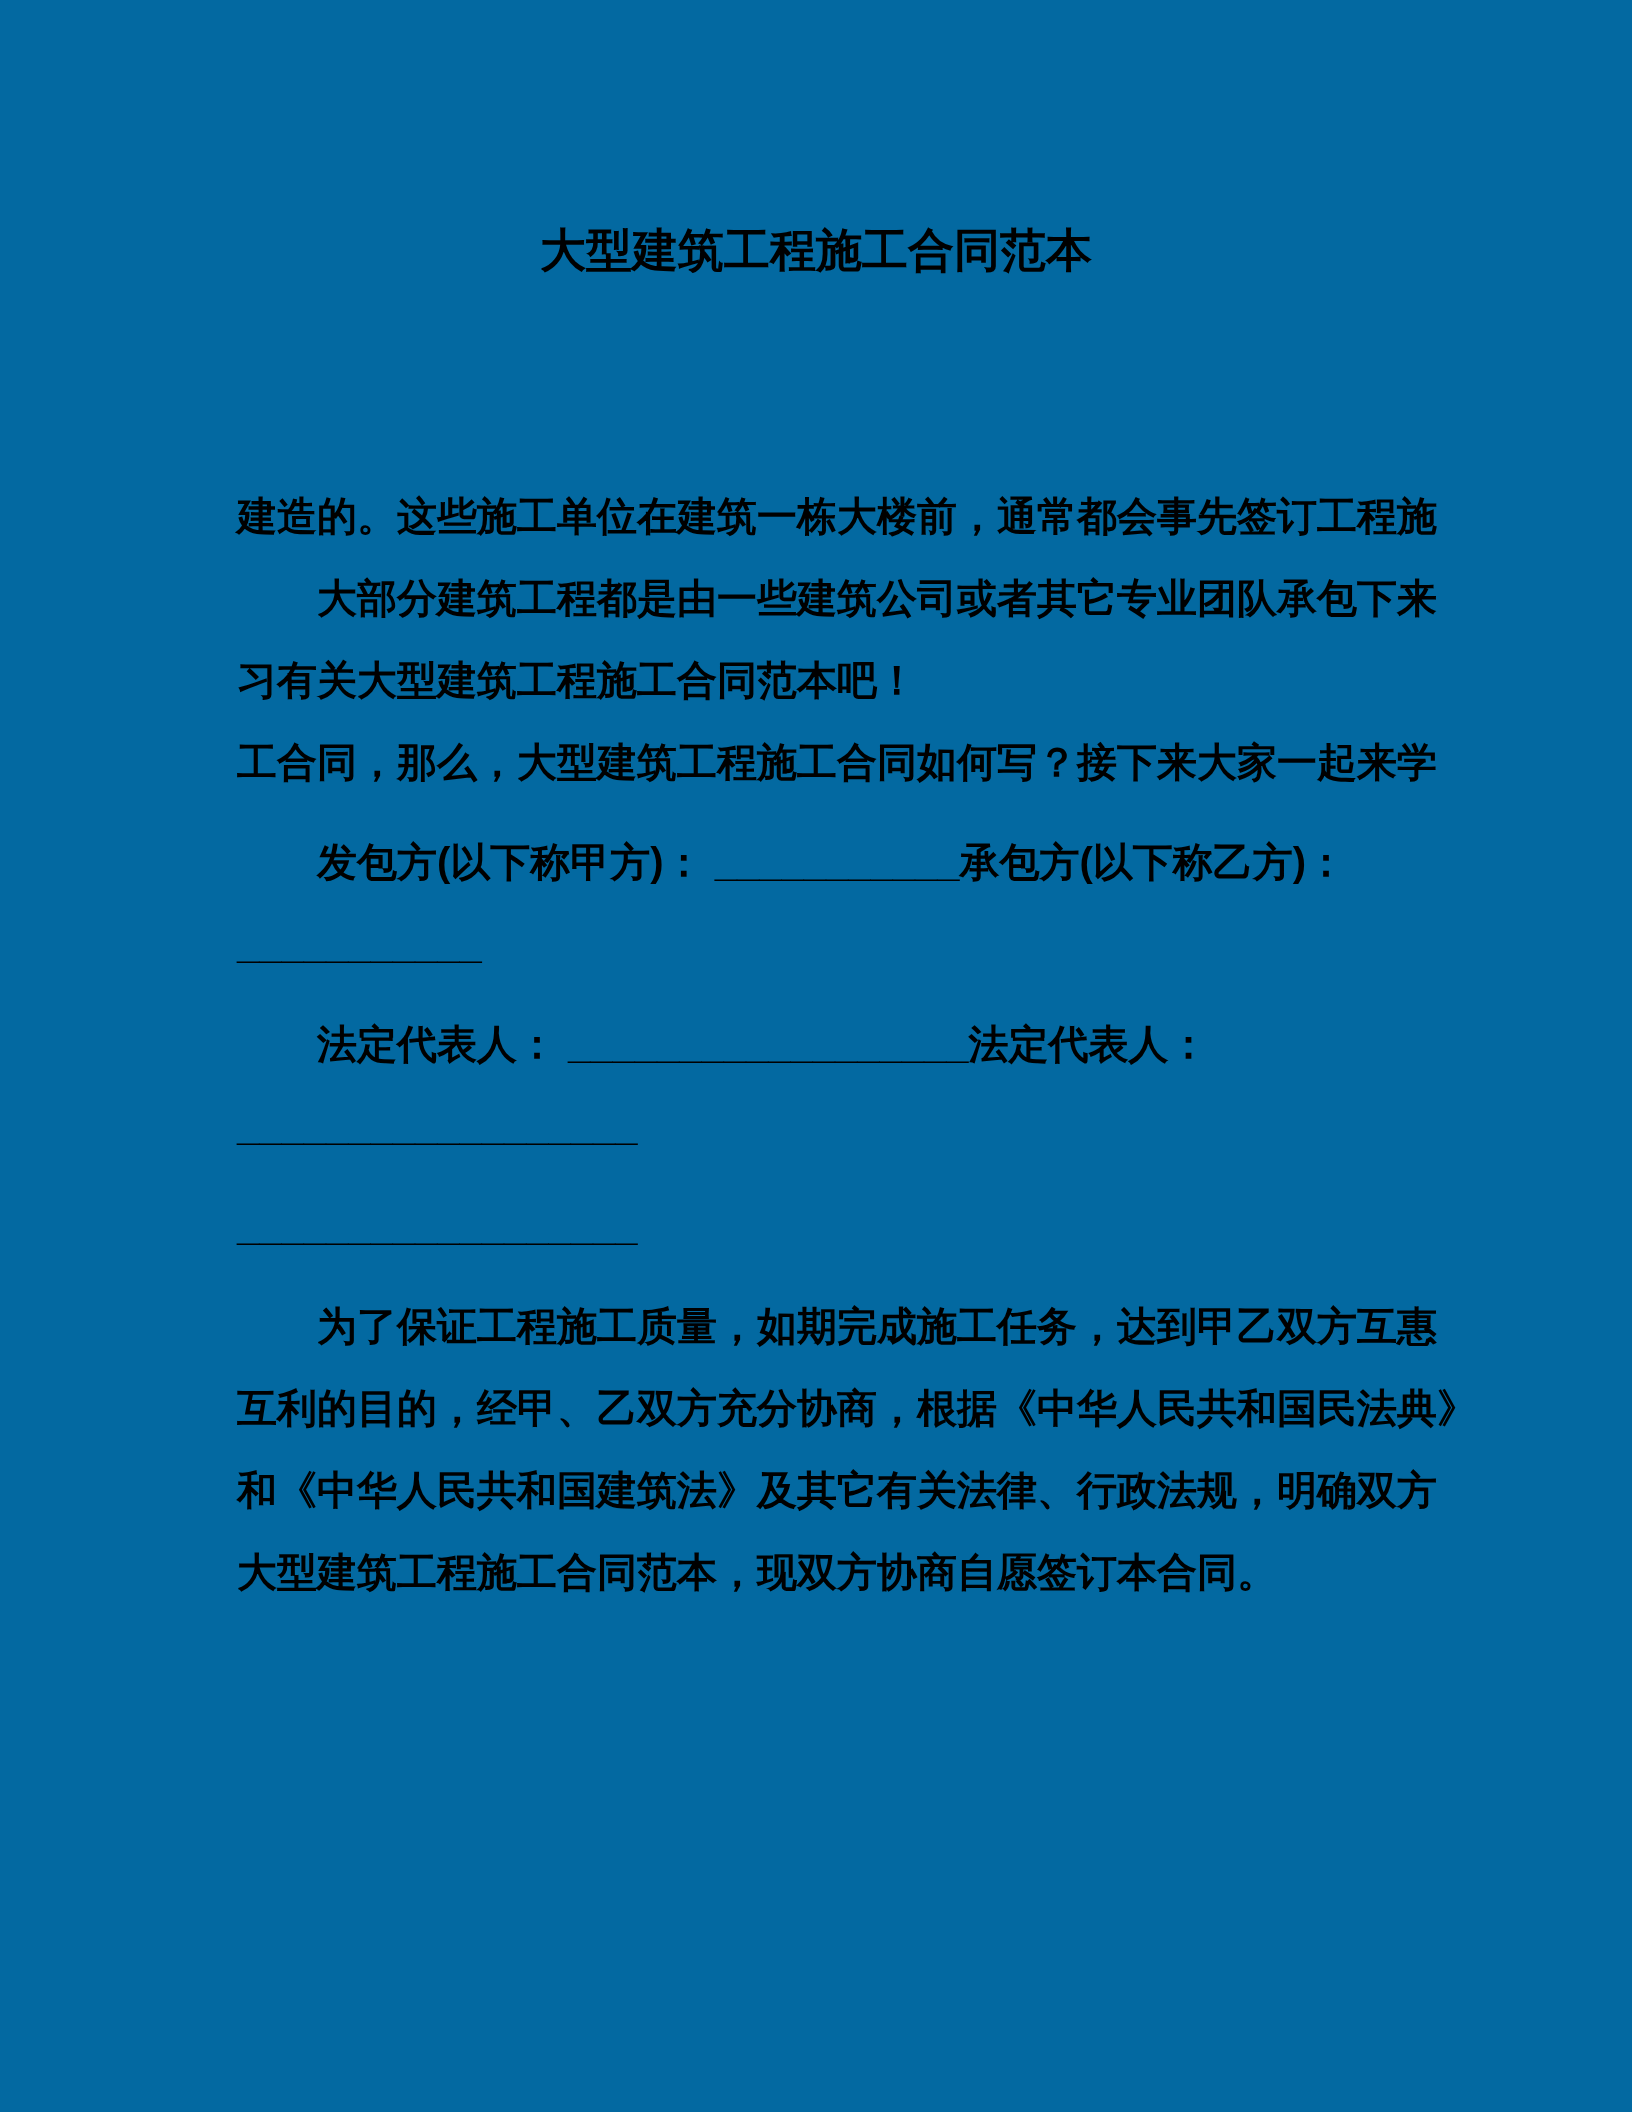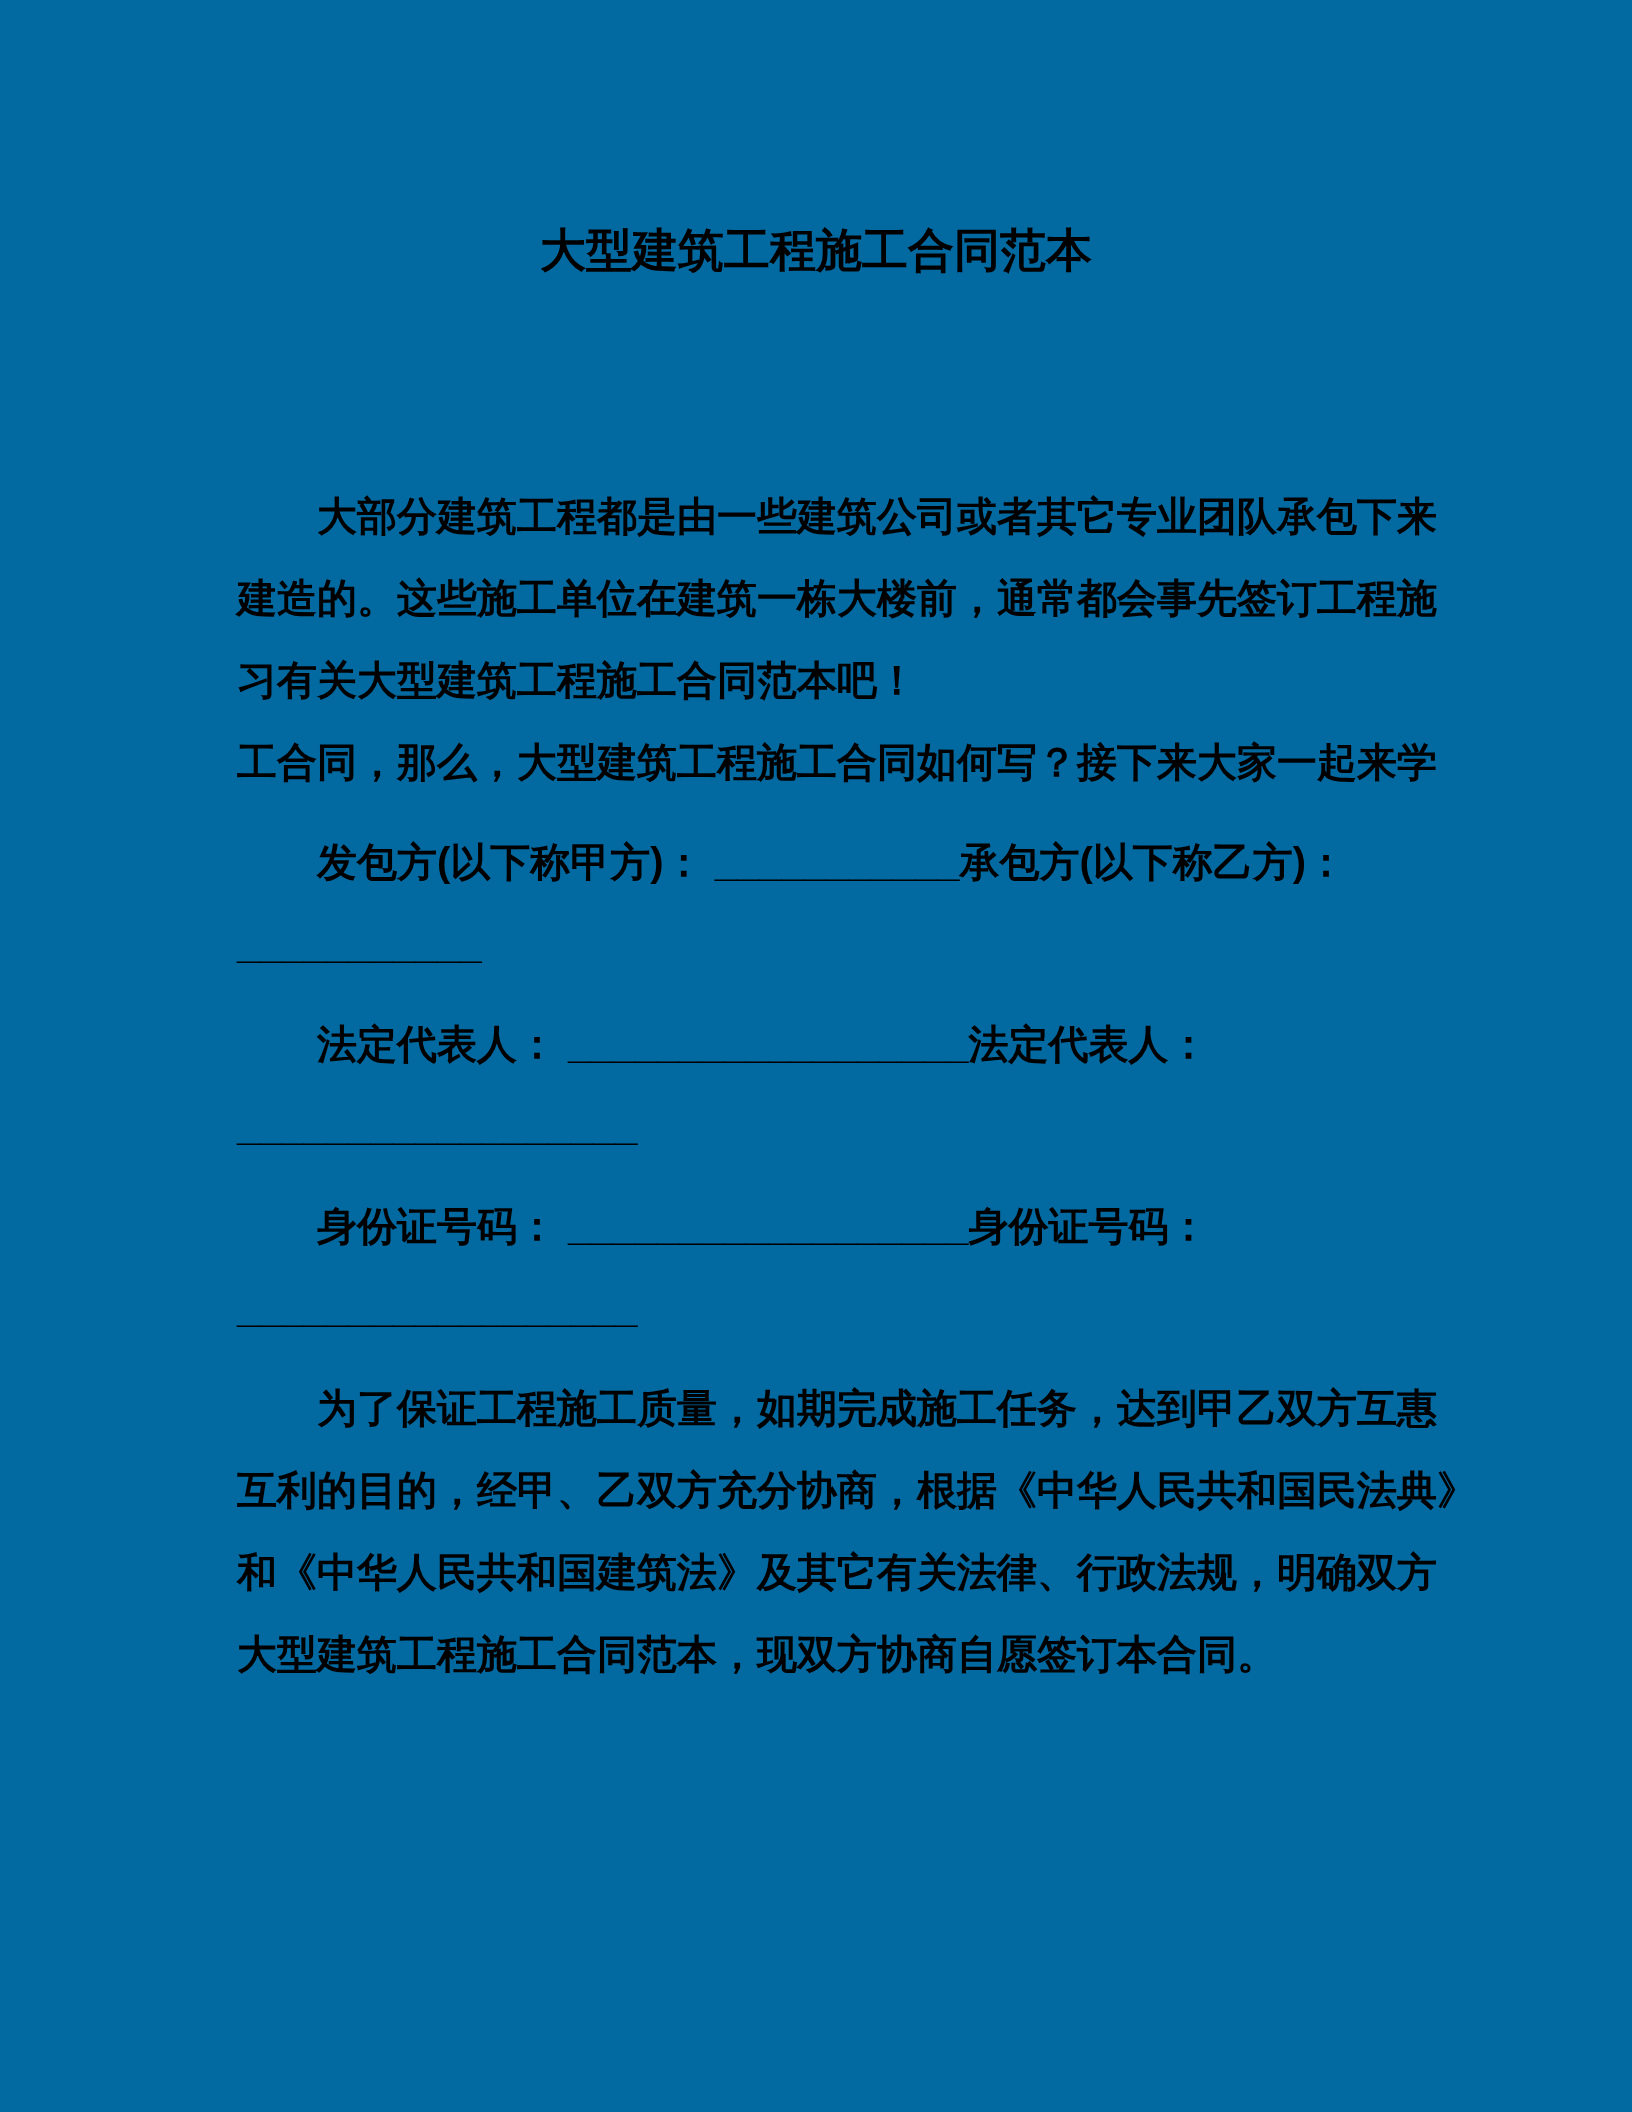--- a/index.html
+++ b/index.html
@@ -43,38 +43,37 @@
     }
   </style>
 </head>
 <body>
 
 <div class="page">
 
   <h1 class="title">大型建筑工程施工合同范本</h1>
 
   <div class="para">
+    <div class="line">建造的。这些施工单位在建筑一栋大楼前，通常都会事先签订工程施</div>
     <div class="line indent">大部分建筑工程都是由一些建筑公司或者其它专业团队承包下来</div>
-    <div class="line">建造的。这些施工单位在建筑一栋大楼前，通常都会事先签订工程施</div>
     <div class="line">习有关大型建筑工程施工合同范本吧！</div>
     <div class="line">工合同，那么，大型建筑工程施工合同如何写？接下来大家一起来学</div>
   </div>
 
   <div class="para">
     <div class="line indent">发包方(以下称甲方)： ___________承包方(以下称乙方)：</div>
     <div class="line">___________</div>
   </div>
 
   <div class="para">
     <div class="line indent">法定代表人： __________________法定代表人：</div>
     <div class="line">__________________</div>
   </div>
 
   <div class="para">
-    <div class="line indent">身份证号码： __________________身份证号码：</div>
     <div class="line">__________________</div>
   </div>
 
   <div class="para">
     <div class="line indent">为了保证工程施工质量，如期完成施工任务，达到甲乙双方互惠</div>
     <div class="line">互利的目的，经甲、乙双方充分协商，根据《中华人民共和国民法典》</div>
     <div class="line">和《中华人民共和国建筑法》及其它有关法律、行政法规，明确双方</div>
     <div class="line">大型建筑工程施工合同范本，现双方协商自愿签订本合同。</div>
   </div>
 

